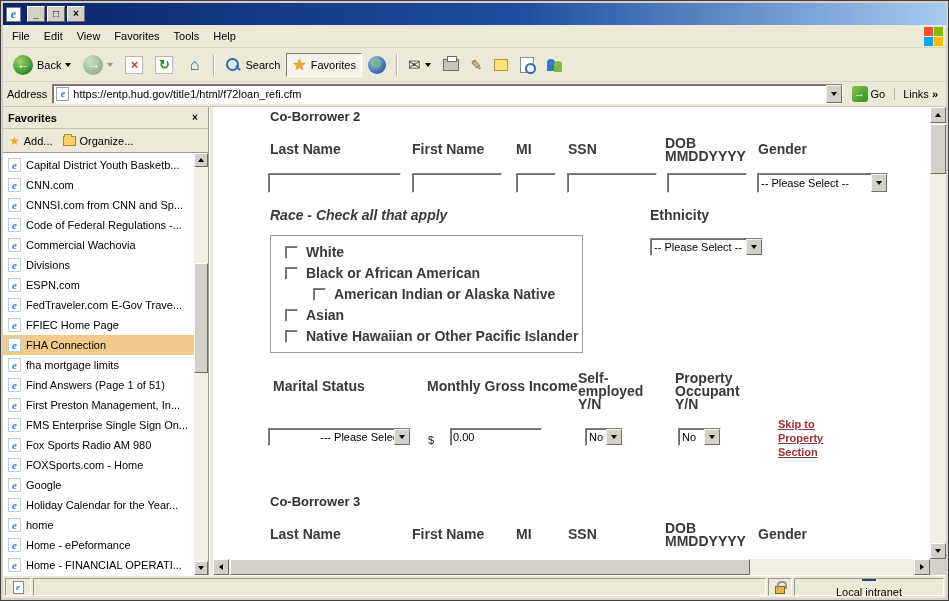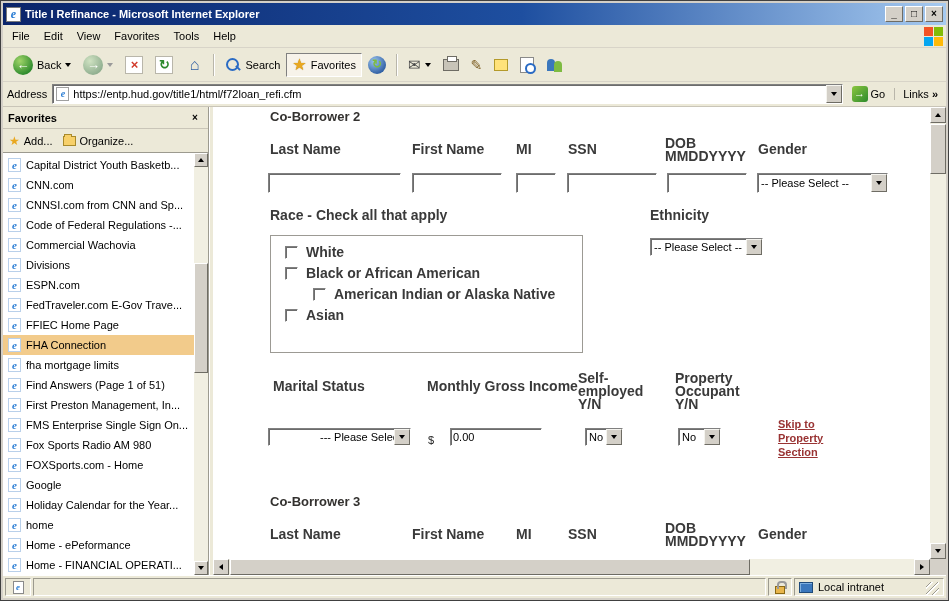--- a/index.html
+++ b/index.html
@@ -115,36 +115,35 @@
   .checkbox { width:13px; height:13px; background:#fff; border:1px solid; border-color:#808080 #fff #fff #808080; box-shadow:inset 1px 1px 0 #6c6c6c; flex:0 0 auto; }
   .skip-link { font-size:11px; font-weight:bold; color:#993333; text-decoration:underline; line-height:14px; }
   .dollar { font-size:11px; color:#222; }
 
   
   .statusbar { height:23px; background:#ECE9D8; border-top:1px solid #fff; display:flex; align-items:stretch; gap:2px; padding:2px; flex:0 0 auto; }
   .sb-panel { border:1px solid; border-color:#9c9a8f #fff #fff #9c9a8f; display:flex; align-items:center; padding:0 4px; font-size:11px; color:#000; }
   .sb-icon-panel { width:26px; justify-content:center; }
   .sb-main { flex:1; }
   .sb-lock { width:24px; justify-content:center; }
-  .sb-zone { width:150px; gap:5px; }
+  .sb-zone { width:150px; gap:5px;flex-direction:column; }
   .page-icon { width:11px; height:13px; background:#fff; border:1px solid #8a8a8a; color:#2A7DD4; font:bold italic 9px "Liberation Serif",serif; text-align:center; line-height:11px; }
   .lock { width:10px; height:8px; background:#E8B64C; border:1px solid #8a6914; position:relative; margin-top:5px; }
   .lock::before { content:""; position:absolute; top:-6px; left:1px; width:6px; height:6px; border:2px solid #9a9a9a; border-bottom:none; border-radius:4px 4px 0 0; }
   .monitor { width:14px; height:11px; background:#3B77BC; border:1px solid #1f4a7a; box-shadow:inset 1px 1px 0 #7fb0e0; }
   .grip { margin-left:auto; width:13px; height:13px; align-self:flex-end;
           background:repeating-linear-gradient(135deg,transparent 0 3px,#9c9a8f 3px 4px,#fff 4px 5px); }
 </style>
 </head>
 <body>
 
 <div class="window">
 
   <div class="titlebar">
     <span class="title-ie-icon">e</span>
-    <span class="title-text">Title I Refinance - Microsoft Internet Explorer</span>
     <span class="winbtn">_</span>
     <span class="winbtn">□</span>
     <span class="winbtn">×</span>
   </div>
 
   <div class="menubar">
     <span class="menu-item">File</span>
     <span class="menu-item">Edit</span>
     <span class="menu-item">View</span>
     <span class="menu-item">Favorites</span>
@@ -365,21 +364,21 @@
         <input class="tfield" style="left: 303px; top: 66px; width: 40px;">
         <input class="tfield" style="left: 354px; top: 66px; width: 90px;">
         <input class="tfield" style="left: 454px; top: 66px; width: 80px;">
         <div class="combo" style="left:544px; top:66px; width:131px;">
           <span class="combo-text">-- Please Select --</span>
           <span class="combo-btn">
               <span class="tri-down"></span>
             </span>
         </div>
 
-        <div class="abs flabel" style="left:57px;  top:102px;">Race - Check all that apply</div>
+        <div class="abs flabel" style="left:57px;  top:102px;font-style:italic;">Race - Check all that apply</div>
         <div class="abs flabel" style="left:437px; top:102px;">Ethnicity</div>
 
         <div class="combo" style="left:437px; top:131px; width:113px; height:18px;">
           <span class="combo-text">-- Please Select --</span>
           <span class="combo-btn">
               <span class="tri-down"></span>
             </span>
         </div>
 
         <div class="groupbox" style="left:57px; top:128px; width:313px; height:118px;">
@@ -391,20 +390,24 @@
               <span class="checkbox"></span>
               <span class="flabel">Black or African American</span>
             </div>
           <div class="race-row" style="top:52px;margin-left:28px;">
               <span class="checkbox"></span>
               <span class="flabel">American Indian or Alaska Native</span>
             </div>
           <div class="race-row" style="top:73px;">
               <span class="checkbox"></span>
               <span class="flabel">Asian</span>
+            </div>
+          <div class="race-row" style="top:94px;">
+              <span class="checkbox"></span>
+              <span class="flabel">Native Hawaiian or Other Pacific Islander</span>
             </div>
         </div>
 
         <div class="abs flabel" style="left:60px;  top:273px;">Marital Status</div>
         <div class="abs flabel" style="left:214px; top:273px; white-space:nowrap;">Monthly Gross Income</div>
         <div class="abs flabel" style="left:365px; top:265px; width:64px;">Self-employed Y/N</div>
         <div class="abs flabel" style="left:462px; top:265px; width:88px;">Property Occupant Y/N</div>
 
         <div class="combo" style="left:55px; top:321px; width:143px; height:18px;padding-left:48px;">
           <span class="combo-text">--- Please Select ---</span>

